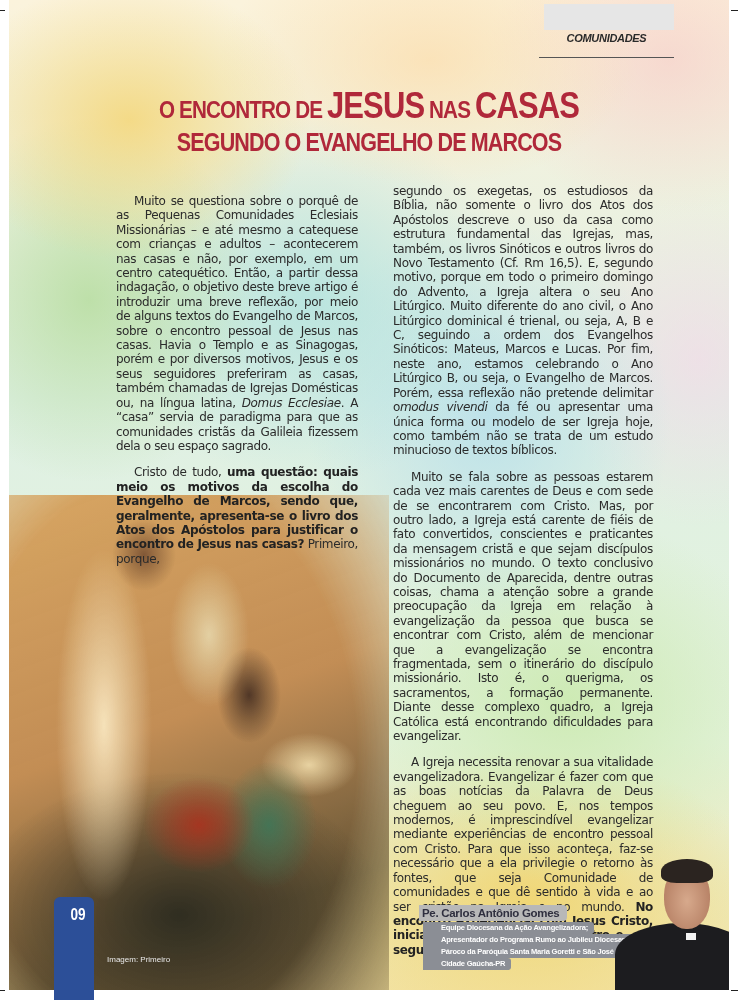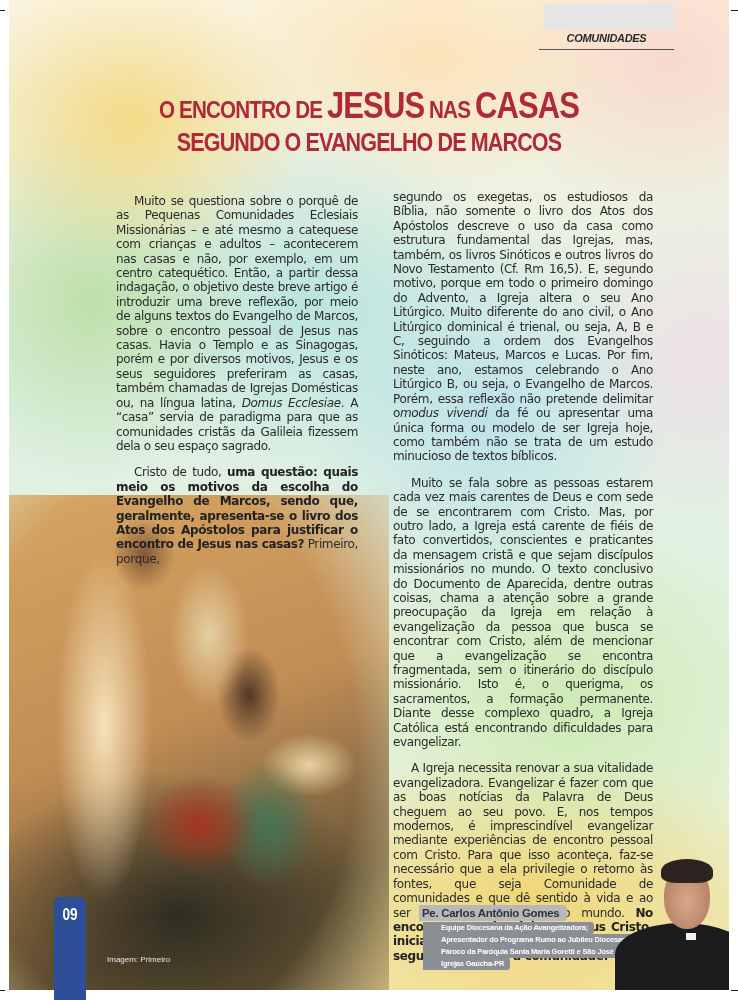--- a/index.html
+++ b/index.html
@@ -28,42 +28,42 @@
   
   .section-tag {
     position: absolute; right: 55px; top: 4px; width: 130px; height: 56px;
     background: linear-gradient(180deg, #e6e6e6 0 46%, transparent 46%);
   }
   .section-tag .label {
     position: absolute; right: 0; top: 28px; width: 135px;
     text-align: center; font-family: "Liberation Sans", sans-serif;
     font-weight: bold; font-style: italic; font-size: 11px; line-height: 13px;
     color: #2a2a2a; letter-spacing: -0.3px;
-    border-bottom: 1px solid #555; padding-bottom: 4px;
+    border-bottom: 1px solid #555; padding-bottom: 12px;
   }
 
   
   .title {
     position: absolute; left: 0; width: 720px; top: 88px; text-align: center;
     color: #b0283a; font-family: "Liberation Sans", sans-serif; font-weight: bold;
     letter-spacing: -1px; transform: scaleX(0.86);
   }
   .title .l1 { font-size: 24px; line-height: 36px; white-space: nowrap; }
   .title .big { font-size: 36px; }
   .title .l2 { font-size: 25px; line-height: 28px; white-space: nowrap; }
 
   
   .col {
     position: absolute; font-family: "DejaVu Sans", sans-serif;
     font-size: 12px; line-height: 14.4px; color: #2b2b2b;
     text-align: justify; letter-spacing: -0.35px;
   }
   .col p { margin: 12px; text-indent: 18px; }
   .col1 { left: 95px; top: 182px; width: 266px; }
-  .col2 { left: 372px; top: 178px; width: 284px; }
+  .col2 { left: 372px; top: 172px; width: 284px; }
   .col b { font-weight: bold; color: #222; }
 
   
   .illustration {
     position: absolute; left: 0; top: 495px; width: 380px; height: 495px;
     background:
       radial-gradient(ellipse 60px 220px at 95px 230px, rgba(248,230,190,0.95), rgba(248,230,190,0) 80%),
       radial-gradient(ellipse 40px 45px at 135px 60px, rgba(120,80,50,0.9), rgba(120,80,50,0) 80%),
       radial-gradient(ellipse 50px 90px at 200px 140px, rgba(230,214,170,0.9), rgba(230,214,170,0) 80%),
       radial-gradient(ellipse 40px 60px at 240px 200px, rgba(60,40,30,0.85), rgba(60,40,30,0) 80%),
@@ -76,21 +76,21 @@
     mask-image: radial-gradient(ellipse 330px 460px at 150px 260px, #000 60%, transparent 100%);
   }
   .img-credit {
     position: absolute; left: 98px; top: 955px; font-family: "Liberation Sans", sans-serif;
     font-size: 8px; color: #e8e8e8;
   }
 
   
   .page-tab {
     position: absolute; left: 54px; top: 897px; width: 32px; height: 103px;
-    background: #2c4f98; border-radius: 6px 6px 0 0;
+    background: #2c4f98; border-radius: 6px 6px 0 0; padding-left: 8px;
   }
   .page-tab span {
     display: block; text-align: center; margin-top: 8px; color: #fff;
     font-family: "Liberation Sans", sans-serif; font-weight: bold; font-size: 17px;
     transform: scaleX(0.8);
   }
 
   
   .author {
     position: absolute; left: 410px; top: 903px; font-family: "Liberation Sans", sans-serif;
@@ -163,21 +163,21 @@
   </div>
 
   <div class="img-credit">Imagem: Primeiro</div>
 
   <div class="author">
     <div class="name">Pe. Carlos Antônio Gomes</div>
     <div class="lines">
       <div class="line">Equipe Diocesana da Ação Avangelizadora;</div>
       <div class="line">Apresentador do Programa Rumo ao Jubileu Diocesano.</div>
       <div class="line">Pároco da Paróquia Santa Maria Goretti e São José Operário</div>
-      <div class="line">Igrejas Gaúcha-PR</div>
+      <div class="line">Cidade Gaúcha-PR</div>
     </div>
   </div>
 
   <div class="author-photo">
     <div class="body"></div>
     <div class="head"></div>
     <div class="hair"></div>
     <div class="collar"></div>
   </div>
 </div>

